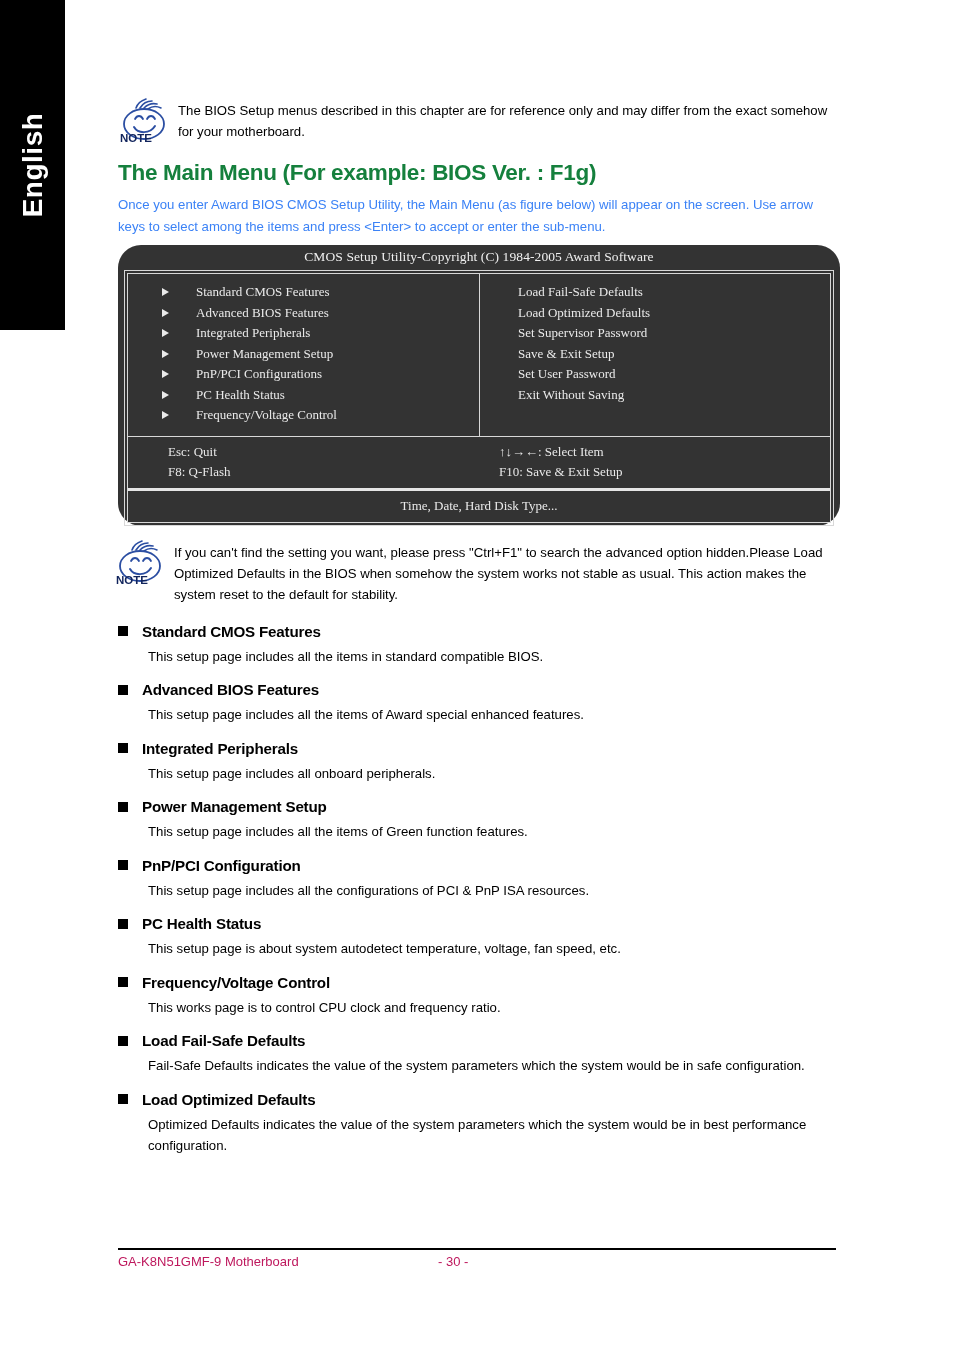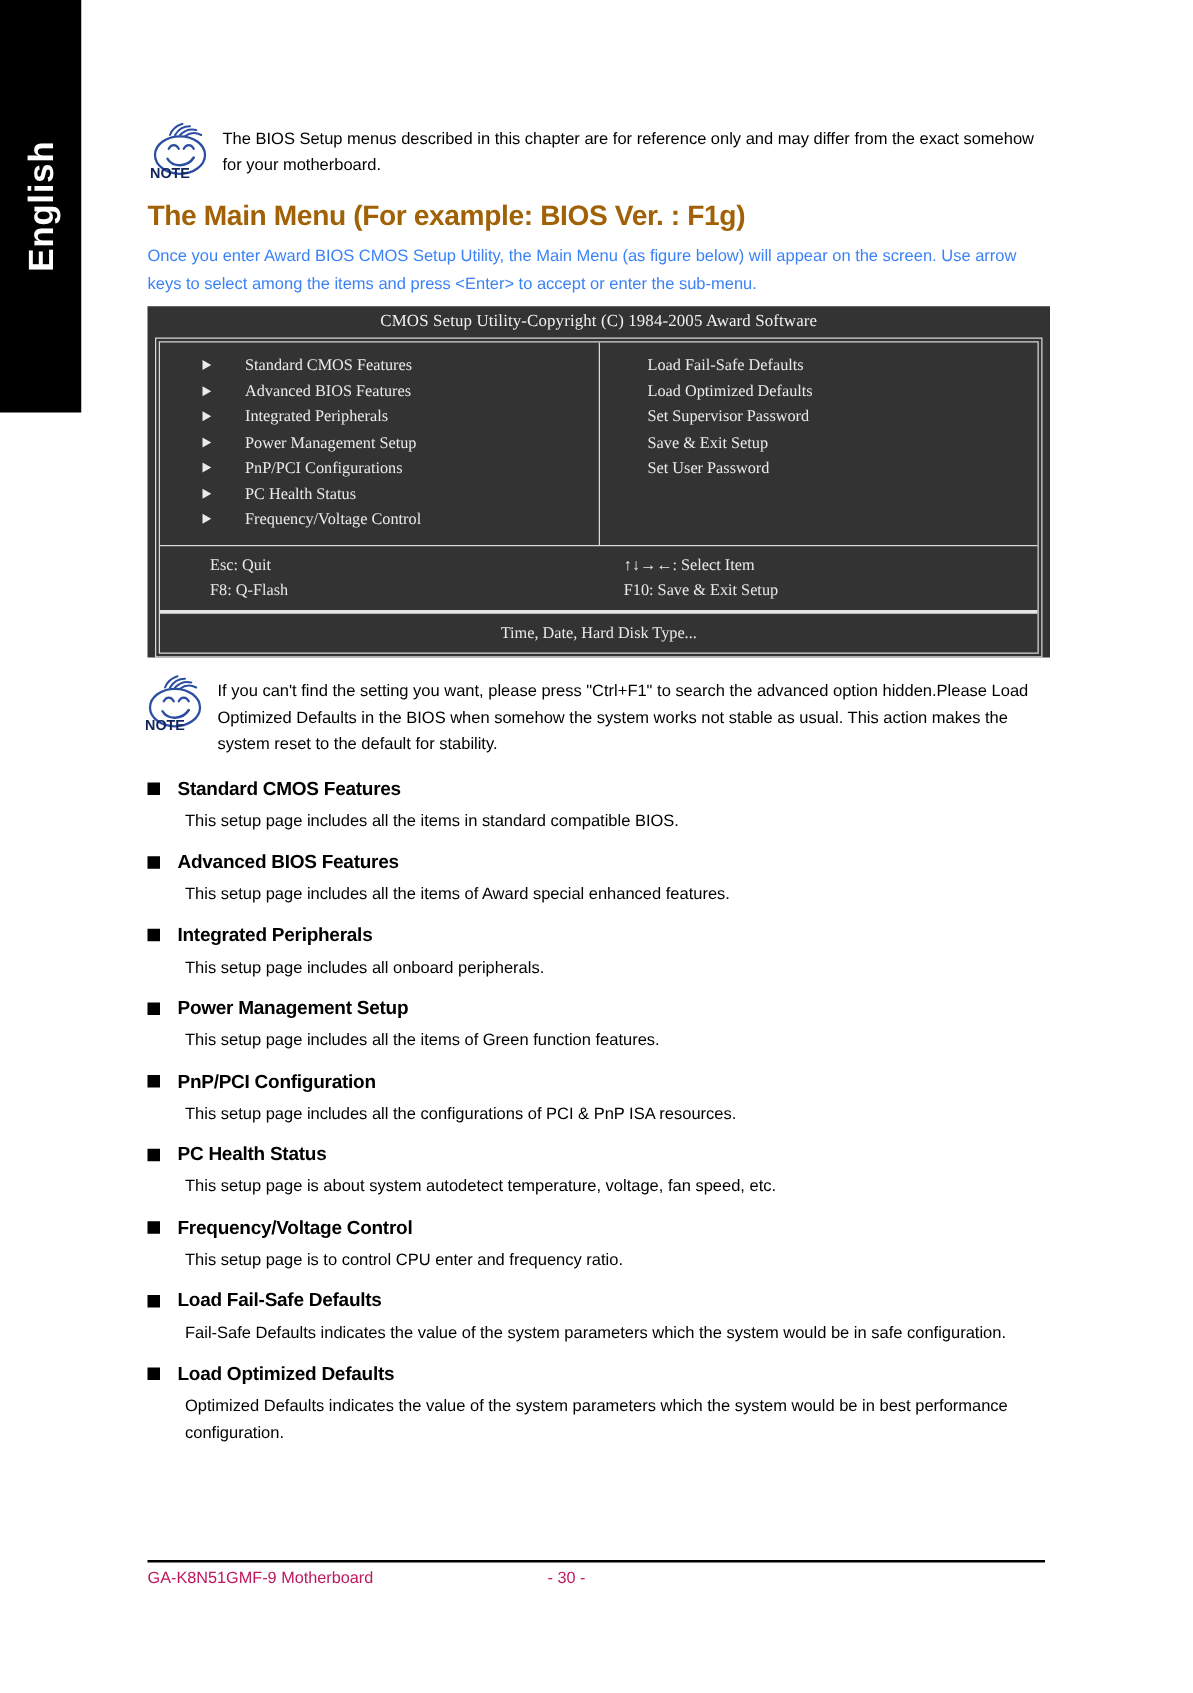--- a/index.html
+++ b/index.html
@@ -69,37 +69,38 @@
     padding-top: 2px;
   }
 
   
   h1.main-heading {
     font-family: "Liberation Sans", sans-serif;
     font-weight: bold;
     font-size: 22.5px;
     margin: 10px 0 8px 0;
     letter-spacing: -0.3px;
-    color: #a16207;
+    color: #15803d;
   }
   p.intro {
     font-size: 13.2px;
     line-height: 21.5px;
     margin: 0 0 8px 0;
     color: #3b82f6;
   }
 
   
   .bios {
     background: #333333;
     width: 722px;
     box-sizing: border-box;
     padding: 0;
     color: #e8e8e8;
     font-family: "Liberation Serif", serif;
+    border-radius: 23px;
   }
   .bios-title {
     text-align: center;
     font-size: 13.5px;
     padding: 4px 0 5px 0;
     color: #f0f0f0;
     letter-spacing: 0.1px;
   }
   .bios-frame {
     border: 1px solid #d8d8d8;
@@ -279,20 +280,21 @@
                 <span class="bios-arrow"></span>
                 <span>Frequency/Voltage Control</span>
               </div>
             </div>
           <div class="bios-col-right" id="bios-right">
               <div class="bios-item-right">Load Fail-Safe Defaults</div>
               <div class="bios-item-right">Load Optimized Defaults</div>
               <div class="bios-item-right">Set Supervisor Password</div>
               <div class="bios-item-right">Save &amp; Exit Setup</div>
               <div class="bios-item-right">Set User Password</div>
+              <div class="bios-item-right">Exit Without Saving</div>
             </div>
         </div>
 
         <div class="bios-keys">
           <div class="bios-keys-col">
             <div class="k">Esc: Quit</div>
             <div class="k">F8: Q-Flash</div>
           </div>
           <div class="bios-keys-col right">
             <div class="k">↑↓→←: Select Item</div>
@@ -365,21 +367,21 @@
           <span class="sq-bullet"></span>
           <span class="section-title">PC Health Status</span>
         </div>
         <div class="section-body">This setup page is about system autodetect temperature, voltage, fan speed, etc.</div>
       </div>
       <div class="section">
         <div class="section-head">
           <span class="sq-bullet"></span>
           <span class="section-title">Frequency/Voltage Control</span>
         </div>
-        <div class="section-body">This setup page is to control CPU enter and frequency ratio.</div>
+        <div class="section-body">This works page is to control CPU clock and frequency ratio.</div>
       </div>
       <div class="section">
         <div class="section-head">
           <span class="sq-bullet"></span>
           <span class="section-title">Load Fail-Safe Defaults</span>
         </div>
         <div class="section-body">Fail-Safe Defaults indicates the value of the system parameters which the system would be in safe configuration.</div>
       </div>
       <div class="section">
         <div class="section-head">

